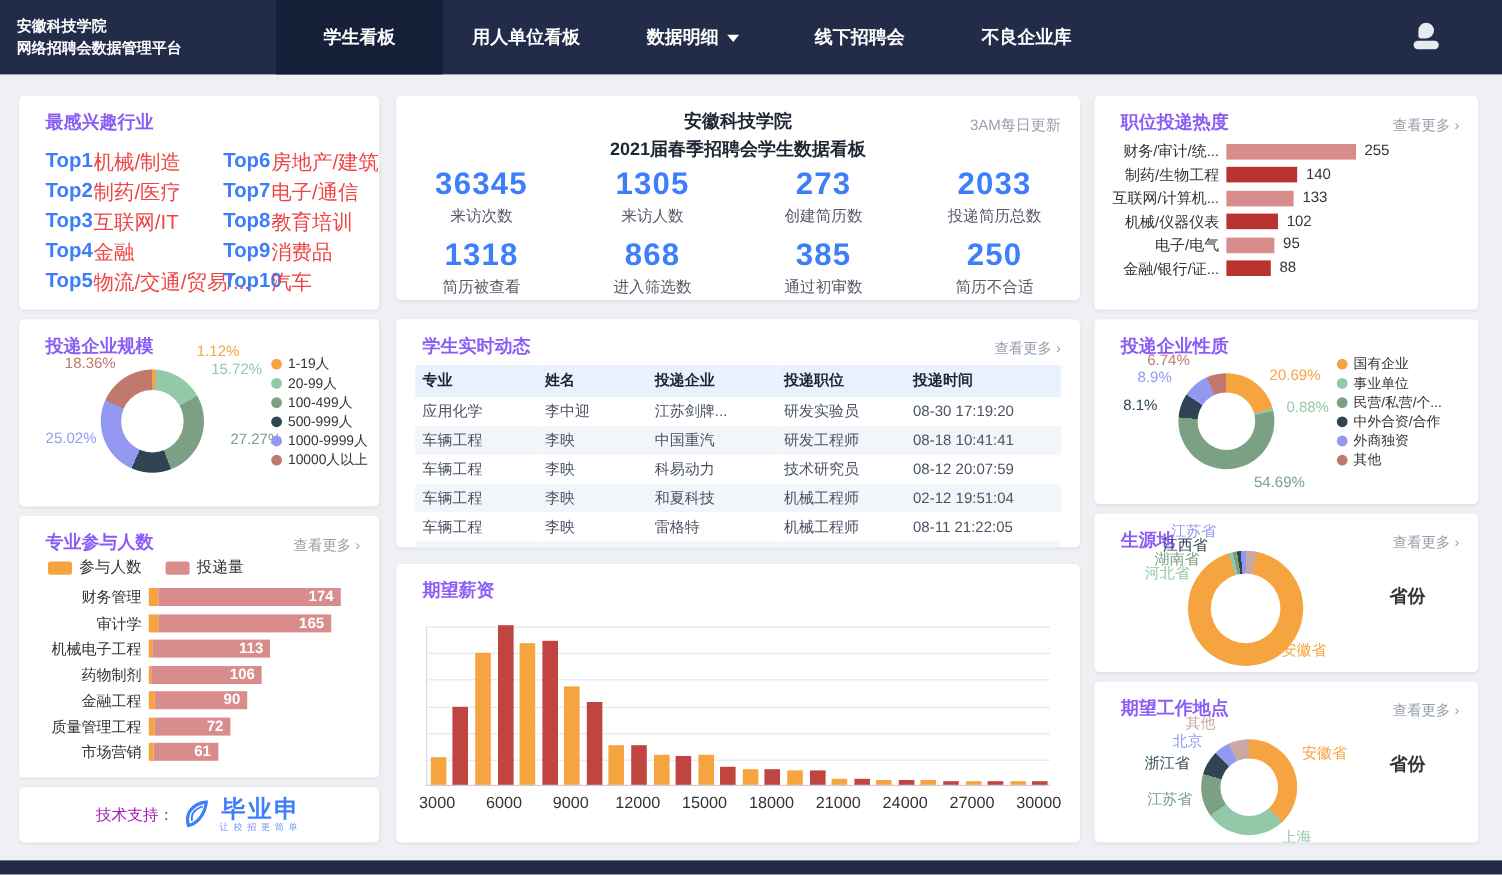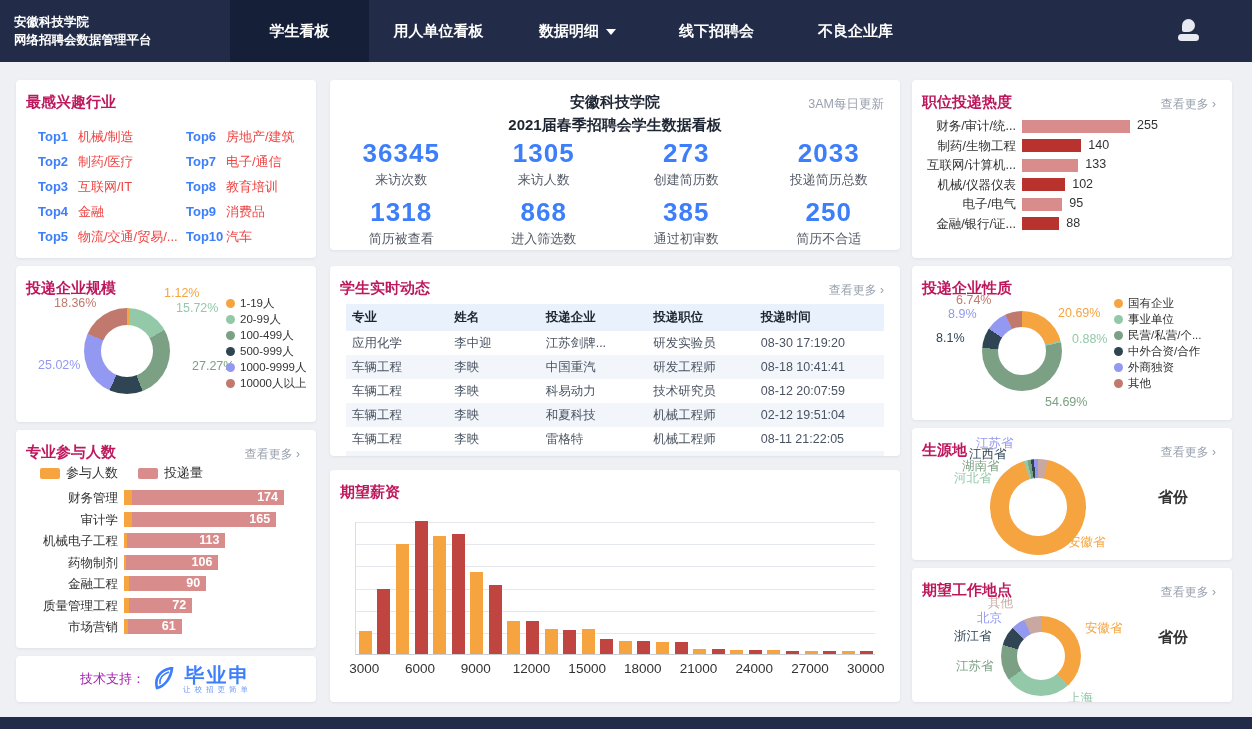--- a/index.html
+++ b/index.html
@@ -12,40 +12,40 @@
   .nav-tabs { display:flex; }
   .nav-tab { width:139px; display:flex; align-items:center; justify-content:center; color:#fff; font-size:15px; font-weight:bold; cursor:pointer; }
   .nav-tab.active { background:#161f38; }
   .caret { width:0; height:0; border-left:5px solid transparent; border-right:5px solid transparent; border-top:6px solid #fff; margin-left:7px; margin-top:2px; }
   .user { position:absolute; right:50px; top:17px; width:26px; height:28px; cursor:pointer; }
   .user .u-head { position:absolute; left:6px; top:2px; width:13px; height:13px; border-radius:50% 50% 50% 2px; background:#e8eaf1; }
   .user .u-body { position:absolute; left:2px; top:17px; width:21px; height:7px; border-radius:4px; background:#e8eaf1; }
 
   
   .panel { position:absolute; background:#fff; border-radius:4px; box-shadow:0 1px 3px rgba(30,40,70,.07); overflow:hidden; }
-  .ptitle { position:absolute; left:10px; top:13px; font-size:15px; font-weight:bold; color:#be185d; }
+  .ptitle { position:absolute; left:22px; top:13px; font-size:15px; font-weight:bold; color:#8b5cf6; }
   .more { position:absolute; right:16px; top:16px; font-size:12px; color:#98a0ad; cursor:pointer; }
   .more::after { content:" ›"; }
 
   #p-industries { left:16px; top:80px;  width:300px; height:178px; }
   #p-scale      { left:16px; top:266px; width:300px; height:156px;padding-left:28px; }
   #p-majors     { left:16px; top:430px; width:300px; height:218px; }
   #p-tech       { left:16px; top:656px; width:300px; height:46px; }
   #p-overview   { left:330px; top:80px;  width:570px; height:170px; }
   #p-realtime   { left:330px; top:266px; width:570px; height:190px; }
   #p-salary     { left:330px; top:470px; width:570px; height:232px; }
   #p-heat      { left:912px; top:80px;  width:320px; height:178px; }
   #p-nature    { left:912px; top:266px; width:320px; height:154px; }
   #p-origin    { left:912px; top:428px; width:320px; height:132px; }
   #p-workplace { left:912px; top:568px; width:320px; height:134px; }
   .footer { position:absolute; left:0; top:717px; width:1252px; height:12px; background:#222c48; }
 
   
   #ind-list { position:absolute; left:22px; top:44px; right:8px; display:grid; grid-auto-flow:column; grid-template-rows:repeat(5,25px); grid-template-columns:148px 1fr; }
-  .ind-item { display:flex; align-items:center; font-size:13px; }
+  .ind-item { display:flex; align-items:flex-start; font-size:17px; }
   .ind-rank { width:40px; color:#3d7efb; font-weight:bold; flex:none; }
   .ind-name { color:#ef4444; white-space:nowrap; }
 
   
   .donut-holder { position:absolute; inset:0; }
   .donut-ring { position:absolute; border-radius:50%; }
   .donut-hole { position:absolute; background:#fff; border-radius:50%; }
   .d-label { position:absolute; font-size:12.5px; white-space:nowrap; }
   .axis-word { position:absolute; font-size:15px; font-weight:bold; color:#333; }
 

